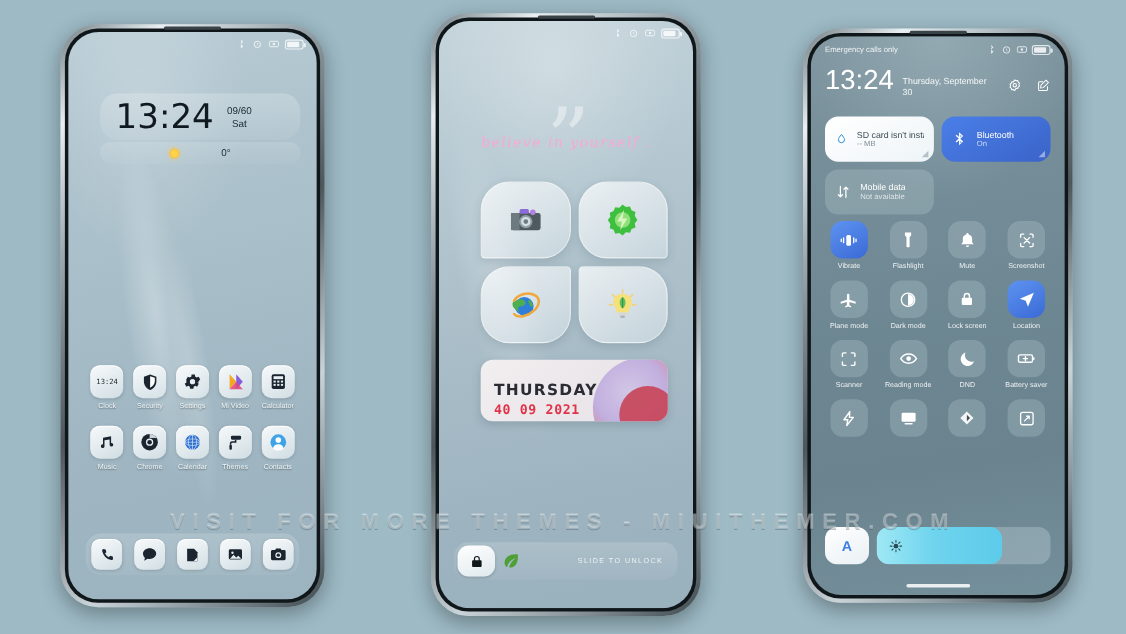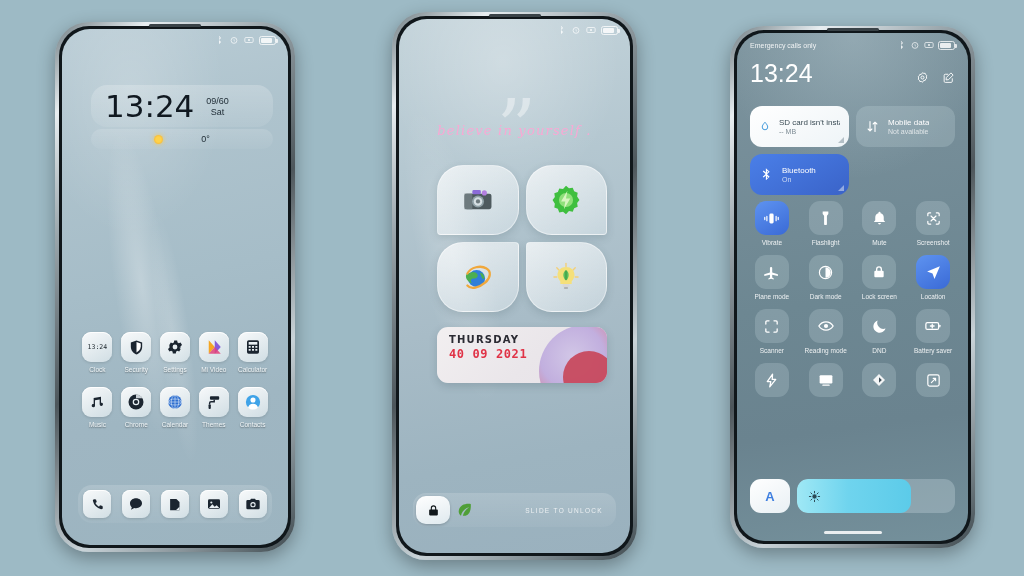--- a/index.html
+++ b/index.html
@@ -185,22 +185,22 @@
   .digiclock .blob2 {
     position:absolute; right:-8px; bottom:-20px; width:52px; height:52px;
     border-radius:50%; background:#c8475a; opacity:.92;
   }
   .dc-inner { position:relative; padding:7px 0 0 12px; }
   .dc-time {
     font-family:"DejaVu Sans Mono", monospace; font-size:24px; font-weight:bold;
     color:#e03347; letter-spacing:1px; line-height:1;
   }
   .dc-day {
-    font-family:"DejaVu Sans", sans-serif; font-size:10px; font-weight:bold;
-    color:#2b2b33; letter-spacing:1.2px; margin-top:0;
+    font-family:"DejaVu Sans", sans-serif; font-size:14px; font-weight:bold;
+    color:#2b2b33; letter-spacing:1.2px; margin-top:13px;
   }
   .dc-date {
     font-family:"DejaVu Sans Mono", monospace; font-size:12px; font-weight:bold;
     color:#e03347; letter-spacing:.6px; margin-top:2px;
   }
 
   .slidebar {
     position:absolute; left:14px; right:14px; bottom:26px; height:34px;
     border-radius:13px;
     background:linear-gradient(180deg, rgba(255,255,255,.16), rgba(255,255,255,.05));
@@ -603,20 +603,23 @@
               <svg class="sb-ico" viewBox="0 0 24 24">
                   <rect x="2" y="6" width="20" height="12" rx="3" fill="none" stroke="#fff" stroke-width="2"></rect>
                   <circle cx="12" cy="12" r="2.6" fill="#fff"></circle>
                 </svg>
               <div class="sb-batt"></div>
             </div>
           </div>
 
           <div class="cc-head">
             <div class="cc-time">13:24</div>
+            <div class="cc-datewrap">
+              <div class="cc-date">Thursday, September 30</div>
+            </div>
             <div class="cc-head-icons">
               <svg width="13" height="13" viewBox="0 0 24 24">
                 <path fill="none" stroke="#fff" stroke-width="1.7" d="M12 3.2l2.3 1.2 2.6-.2.9 2.4 2 1.7-.7 2.5.7 2.5-2 1.7-.9 2.4-2.6-.2L12 20.8l-2.3-1.6-2.6.2-.9-2.4-2-1.7.7-2.5-.7-2.5 2-1.7.9-2.4 2.6.2z"></path>
                 <circle cx="12" cy="12" r="2.8" fill="none" stroke="#fff" stroke-width="1.7"></circle>
               </svg>
               <svg width="13" height="13" viewBox="0 0 24 24">
                 <path fill="none" stroke="#fff" stroke-width="1.7" d="M19 13.5V19a2 2 0 01-2 2H6a2 2 0 01-2-2V8a2 2 0 012-2h5.5"></path>
                 <path fill="none" stroke="#fff" stroke-width="1.7" d="M16.5 3.5l4 4L12 16l-4.5.5L8 12z"></path>
               </svg>
             </div>
@@ -627,41 +630,41 @@
               <svg width="15" height="15" viewBox="0 0 24 24">
                   <path fill="none" stroke="#2f8fd8" stroke-width="1.8" d="M12 3.5c3.4 4 5.5 6.6 5.5 9.6a5.5 5.5 0 01-11 0c0-3 2.1-5.6 5.5-9.6z"></path>
                 </svg>
               <div class="bt-txt">
                 <div class="bt-title">SD card isn't installed</div>
                 <div class="bt-sub">-- MB</div>
               </div>
               <div class="bt-corner"></div>
             </div>
 
+            <div class="btile blue">
+              <svg width="15" height="15" viewBox="0 0 24 24">
+                  <path fill="#fff" d="M11 2l6 5.5-4.3 4 4.3 4L11 21V13.6l-3.6 3.3-1.4-1.5 4.6-4.2-4.6-4.2 1.4-1.5L11 8.8V2zm2 3.9v3.3l1.9-1.7L13 5.9zm0 8.9v3.3l1.9-1.6-1.9-1.7z"></path>
+                </svg>
+              <div class="bt-txt">
+                <div class="bt-title">Bluetooth</div>
+                <div class="bt-sub">On</div>
+              </div>
+              <div class="bt-corner"></div>
+            </div>
+
             <div class="btile off">
               <svg width="15" height="15" viewBox="0 0 24 24">
                   <g stroke="#fff" stroke-width="1.8" fill="none" stroke-linecap="round">
                     <path d="M8 4v15M8 19l-3-3M8 19l3-3M16 20V5M16 5l-3 3M16 5l3 3"></path>
                   </g>
                 </svg>
               <div class="bt-txt">
                 <div class="bt-title">Mobile data</div>
                 <div class="bt-sub">Not available</div>
               </div>
-            </div>
-
-            <div class="btile blue">
-              <svg width="15" height="15" viewBox="0 0 24 24">
-                  <path fill="#fff" d="M11 2l6 5.5-4.3 4 4.3 4L11 21V13.6l-3.6 3.3-1.4-1.5 4.6-4.2-4.6-4.2 1.4-1.5L11 8.8V2zm2 3.9v3.3l1.9-1.7L13 5.9zm0 8.9v3.3l1.9-1.6-1.9-1.7z"></path>
-                </svg>
-              <div class="bt-txt">
-                <div class="bt-title">Bluetooth</div>
-                <div class="bt-sub">On</div>
-              </div>
-              <div class="bt-corner"></div>
             </div>
 
           </div>
 
           <div class="tgrid">
             <div class="tcell">
               <div class="tbtn on">
                 <svg width="17" height="17" viewBox="0 0 24 24">
                     <rect x="9" y="5" width="6" height="14" rx="2" fill="#fff"></rect>
                     <g stroke="#fff" stroke-width="1.7" stroke-linecap="round">
@@ -821,13 +824,14 @@
               </div>
             </div>
           </div>
 
           <div class="home-ind"></div>
         </div>
       </div>
     </div>
   </div>
 
+  <div class="watermark">VISIT FOR MORE THEMES - MIUITHEMER.COM</div>
 </div>
 
 </body></html>

